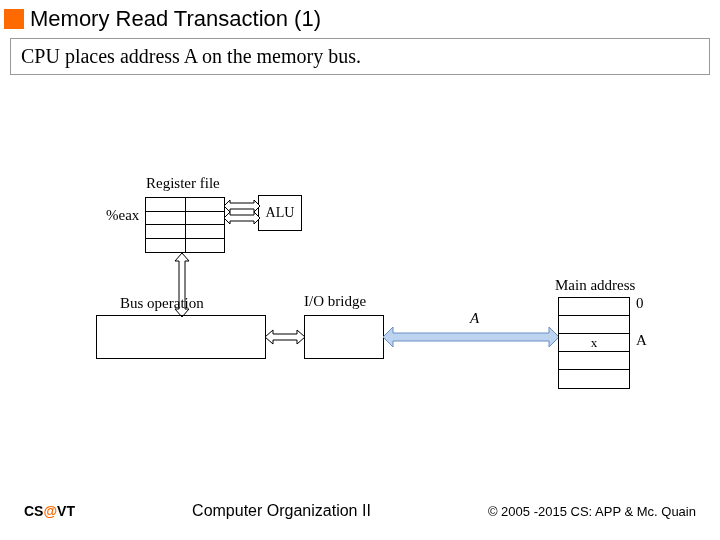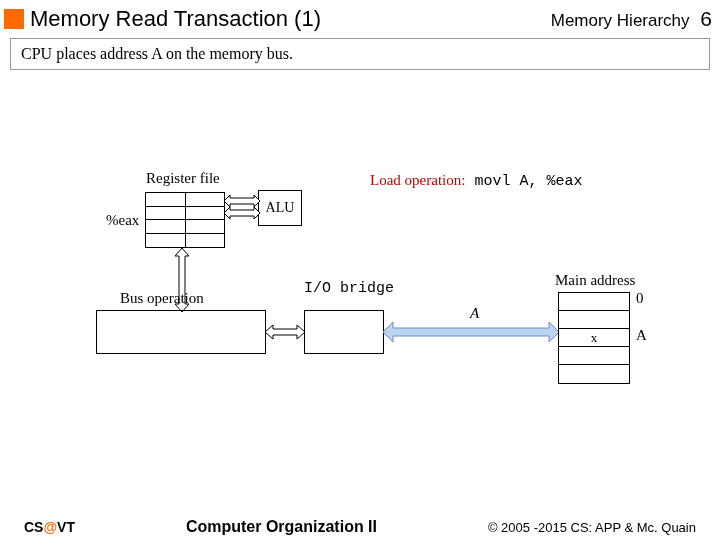--- a/index.html
+++ b/index.html
@@ -34,21 +34,21 @@
   }
   .hdr-right .num {
     font-size: 21px;
     margin-left: 6px;
   }
   .subtitle-box {
     margin: 2px 10px;
     border: 1px solid #999;
     padding: 6px 10px;
     font-family: "Times New Roman", Times, serif;
-    font-size: 16px;
+    font-size: 20px;
   }
   .stage {
     position: relative;
     width: 100%;
     height: 360px;
   }
   .lbl {
     position: absolute;
     font-family: "Times New Roman", Times, serif;
     font-size: 15px;
@@ -115,44 +115,40 @@
   .mem-cell:last-child { border-bottom: none; }
   .footer {
     position: absolute;
     bottom: 4px; left: 0; right: 0;
     display: flex;
     align-items: baseline;
     padding: 0 24px;
   }
   .foot-left { font-size: 14px; font-weight: bold; }
   .at { color: #ff6a00; }
-  .foot-mid { margin: 0 auto; font-size: 16px; font-weight: bold; }
+  .foot-mid { margin: 16px auto; font-size: 16px; font-weight: normal; }
   .foot-right { font-size: 13px; }
   svg.arrow { position: absolute; overflow: visible; }
 </style>
 </head>
 <body>
 
 <div class="header">
   <div class="sq"></div>
   <div class="title">Memory Read Transaction (1)</div>
-  <div class="hdr-right">
-    <span>Memory Hierarchy</span>
-    <span class="num">6</span>
-  </div>
 </div>
 
 <div class="subtitle-box">
   <span>CPU places address A on the memory bus.</span>
 </div>
 
 <div class="stage">
 
   <div class="lbl" style="left:146px; top:98px;">Register file</div>
-  <div class="lbl" style="left:106px; top:130px;margin-top:10px;">%eax</div>
+  <div class="lbl" style="left:106px; top:130px;">%eax</div>
 
   <div class="reg">
     <div class="reg-row">
         <div class="reg-cell-l"></div>
         <div class="reg-cell-r"></div>
       </div>
     <div class="reg-row">
         <div class="reg-cell-l"></div>
         <div class="reg-cell-r"></div>
       </div>
@@ -174,25 +170,22 @@
     <polygon points="0,7 6,1 6,4 30,4 30,1 36,7 30,13 30,10 6,10 6,13" fill="#fff" stroke="#000"></polygon>
   </svg>
   <svg class="arrow" style="left:224px; top:134px;" width="36" height="14">
     <polygon points="0,7 6,1 6,4 30,4 30,1 36,7 30,13 30,10 6,10 6,13" fill="#fff" stroke="#000"></polygon>
   </svg>
 
   <svg class="arrow" style="left:173px; top:176px;" width="18" height="64">
     <polygon points="9,0 16,8 12,8 12,56 16,56 9,64 2,56 6,56 6,8 2,8" fill="#fff" stroke="#000"></polygon>
   </svg>
 
-  <div class="lbl load-op" style="left:370px; top:100px;">
-    <span>Load operation:</span><span class="code"> movl A, %eax</span>
-  </div>
-
-  <div class="lbl" style="left:304px; top:208px;font-family:Liberation Mono, monospace;">I/O bridge</div>
+
+  <div class="lbl" style="left:304px; top:216px;">I/O bridge</div>
   <div class="iob"></div>
 
   <div class="lbl" style="left:120px; top:218px;">Bus operation</div>
   <div class="busif"></div>
 
   <svg class="arrow" style="left:265px; top:252px;" width="40" height="16">
     <polygon points="0,8 8,1 8,5 32,5 32,1 40,8 32,15 32,11 8,11 8,15" fill="#fff" stroke="#000"></polygon>
   </svg>
 
   <svg class="arrow" style="left:383px; top:248px;" width="176" height="24">

